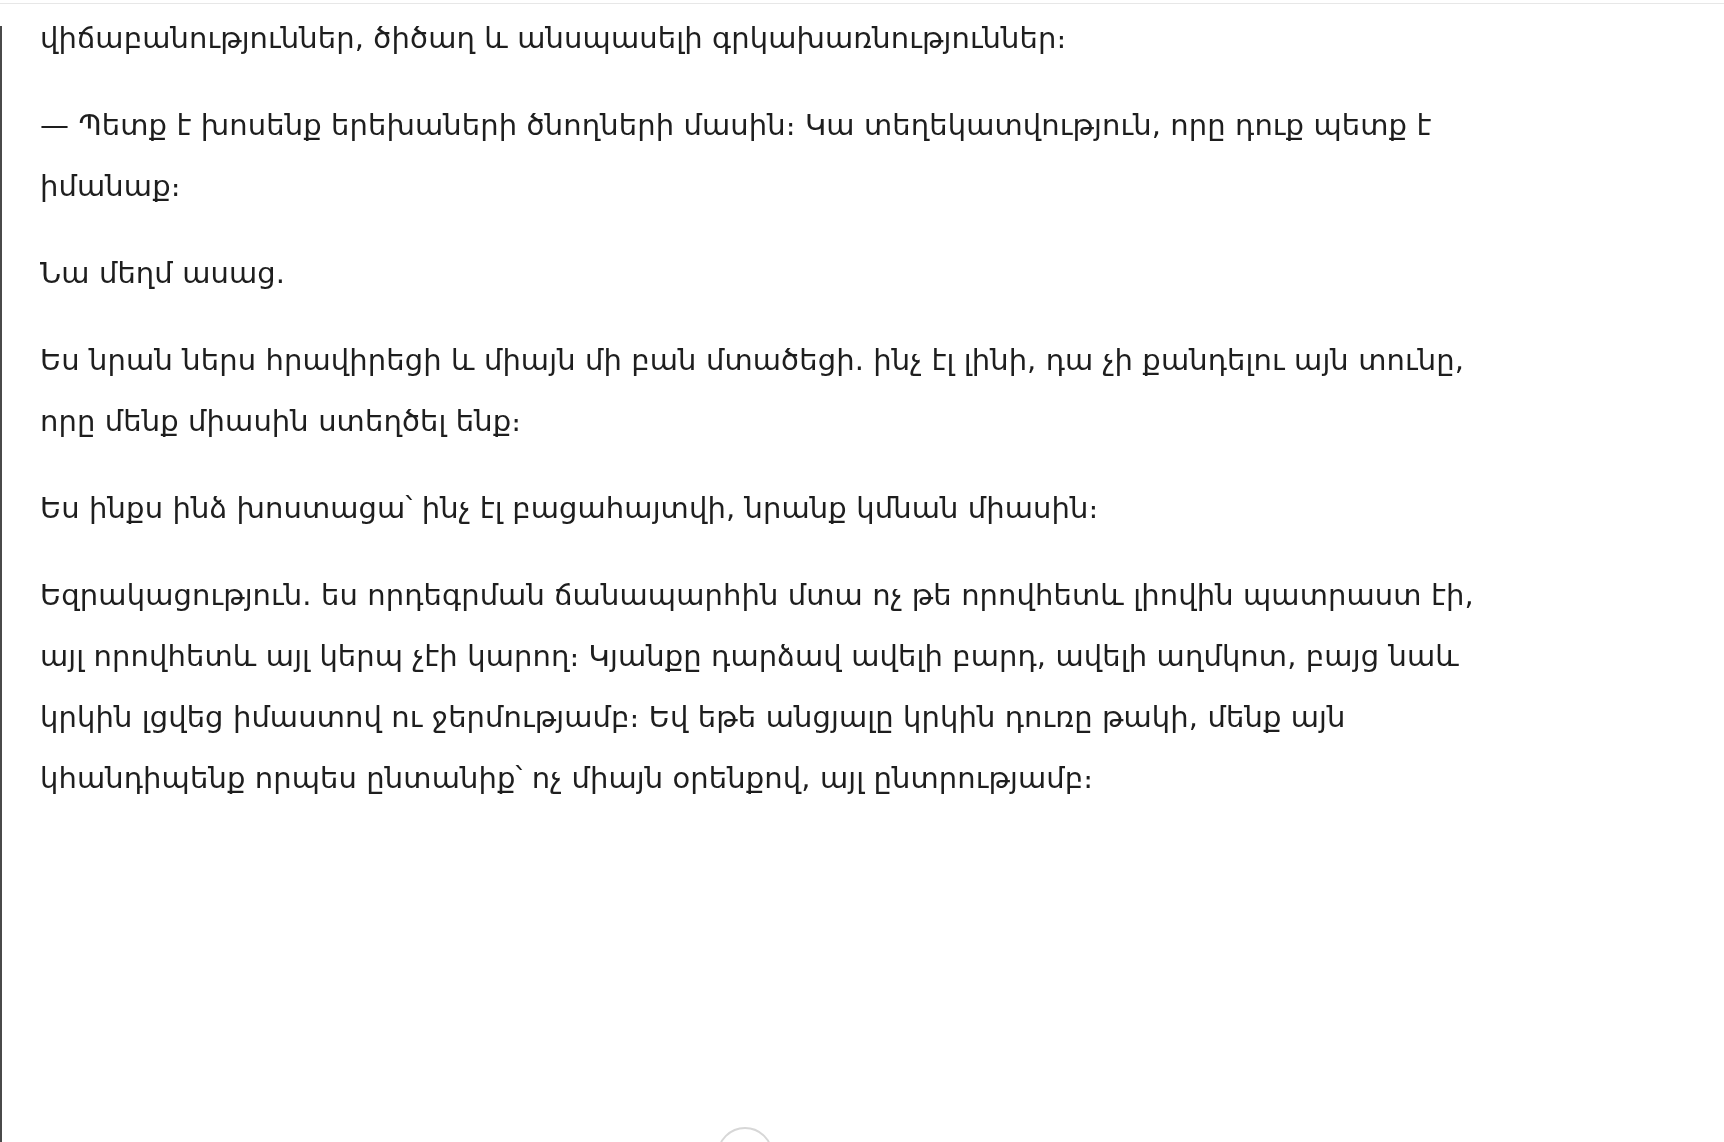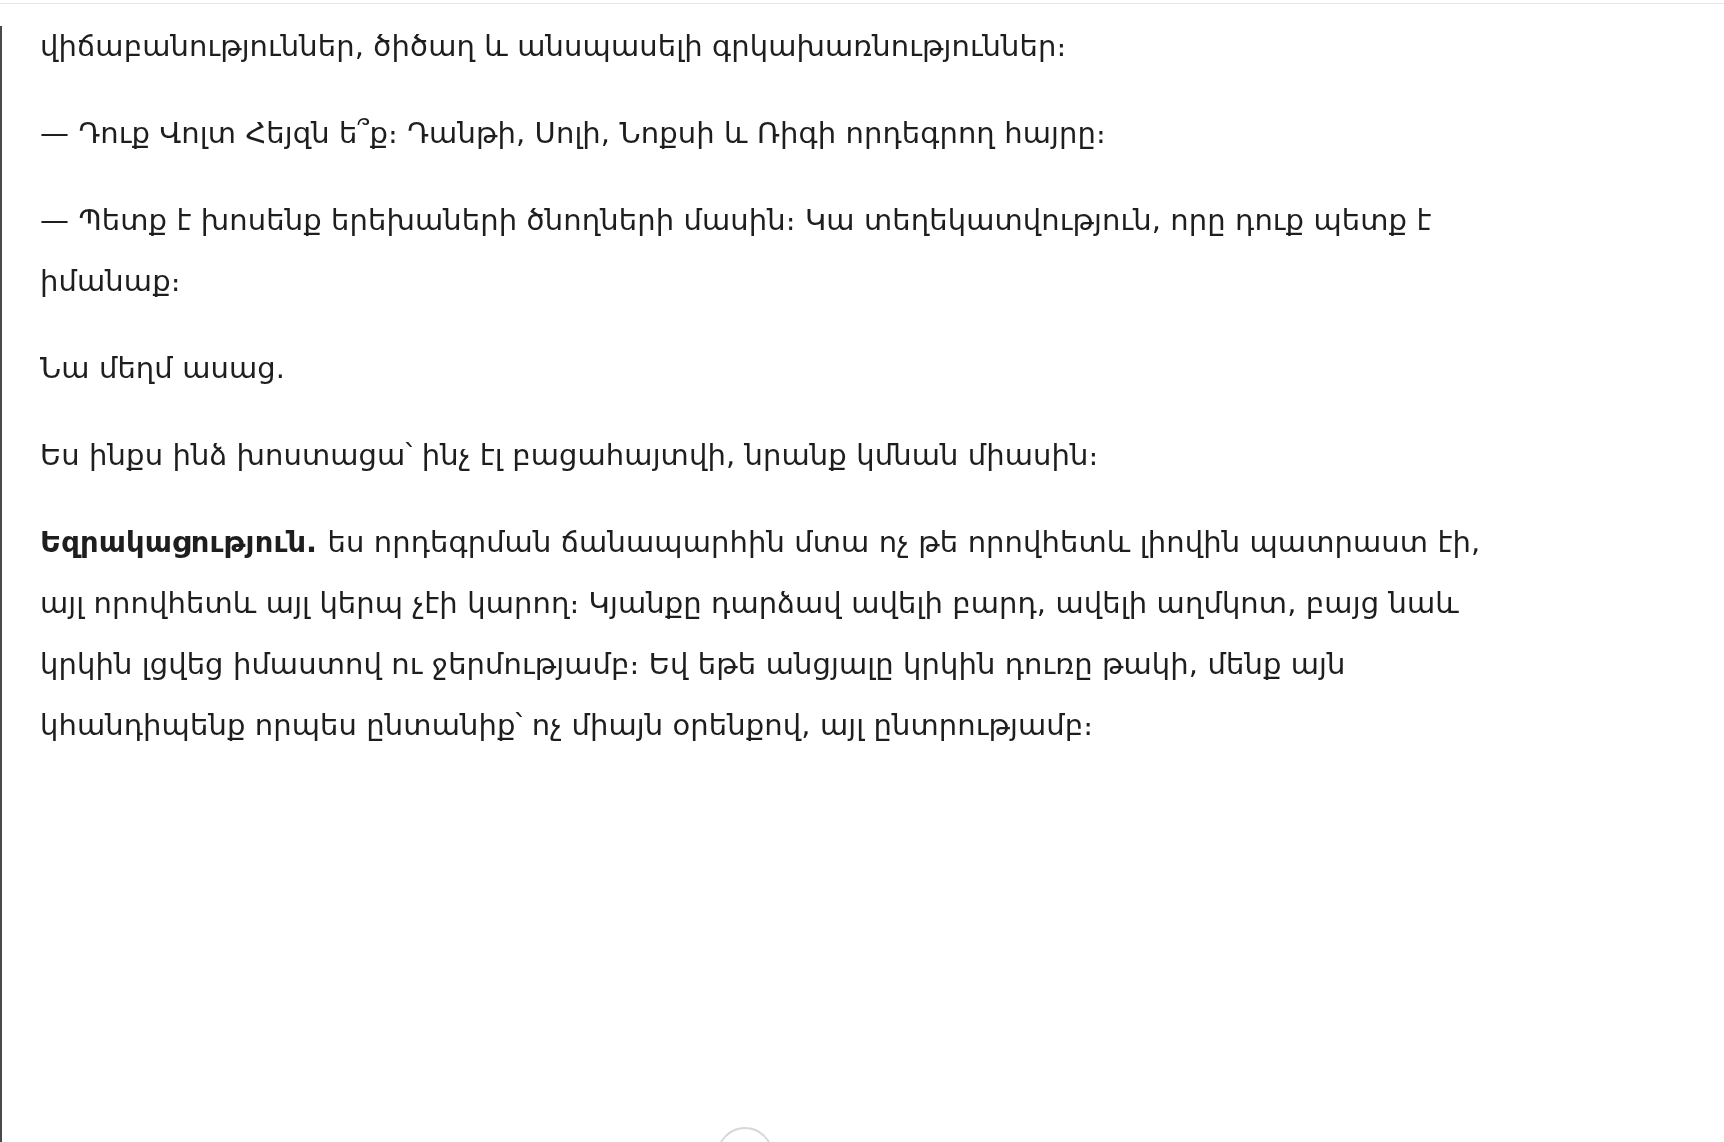--- a/index.html
+++ b/index.html
@@ -28,28 +28,28 @@
     width: 2px;
     background: #4a4a4a;
   }
   .doc {
     position: absolute;
     top: 0;
     left: 40px;
     width: 1452px;
   }
   .para {
-    margin: 16px 0 26px 0;
+    margin: 8px 0 26px 0;
     font-size: 29px;
     line-height: 61px;
     font-weight: 400;
     letter-spacing: 0.1px;
   }
   .para strong {
-    font-weight: 700;
+    font-weight: 400;
   }
   .scroll-btn {
     position: absolute;
     left: 717px;
     top: 1127px;
     width: 56px;
     height: 56px;
     box-sizing: border-box;
     border-radius: 50%;
     border: 2px solid #d7d7d7;
@@ -57,20 +57,20 @@
   }
 </style>
 </head>
 <body>
 
 <div class="top-divider"></div>
 <div class="left-edge"></div>
 
 <div class="doc">
     <p class="para">վիճաբանություններ, ծիծաղ և անսպասելի գրկախառնություններ։</p>
-    <p class="para">— Դուք Վոլտ Հեյզն ե՞ք։ Դանթի, Սոլի, Նոքսի և Ռիգի որդեգրող հայրը։</p>
     <p class="para">— Պետք է խոսենք երեխաների ծնողների մասին։ Կա տեղեկատվություն, որը դուք պետք է իմանաք։</p>
     <p class="para">Նա մեղմ ասաց.</p>
+    <p class="para">Ես նրան ներս հրավիրեցի և միայն մի բան մտածեցի. ինչ էլ լինի, դա չի քանդելու այն տունը, որը մենք միասին ստեղծել ենք։</p>
     <p class="para">Ես ինքս ինձ խոստացա՝ ինչ էլ բացահայտվի, նրանք կմնան միասին։</p>
     <p class="para"><strong>Եզրակացություն. </strong>ես որդեգրման ճանապարհին մտա ոչ թե որովհետև լիովին պատրաստ էի, այլ որովհետև այլ կերպ չէի կարող։ Կյանքը դարձավ ավելի բարդ, ավելի աղմկոտ, բայց նաև կրկին լցվեց իմաստով ու ջերմությամբ։ Եվ եթե անցյալը կրկին դուռը թակի, մենք այն կհանդիպենք որպես ընտանիք՝ ոչ միայն օրենքով, այլ ընտրությամբ։</p>
   </div>
 
 <div class="scroll-btn"></div>
 
 </body></html>

